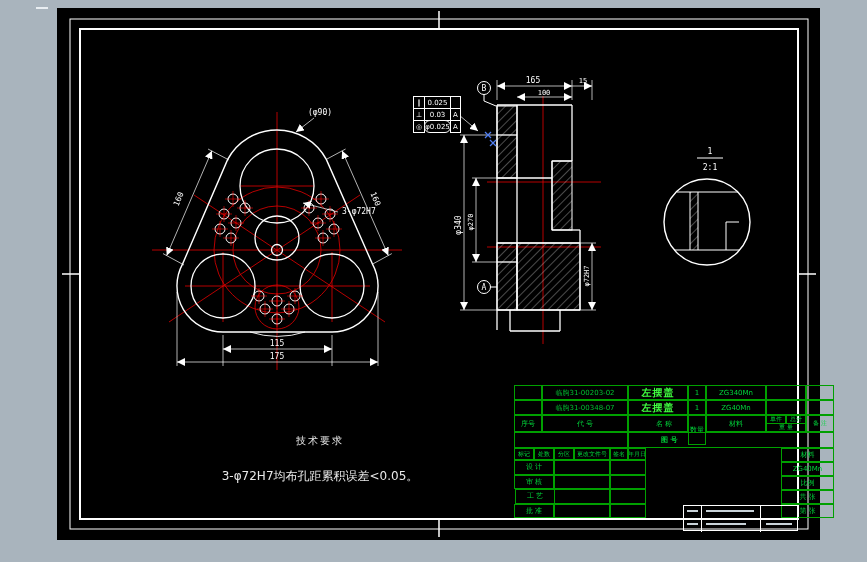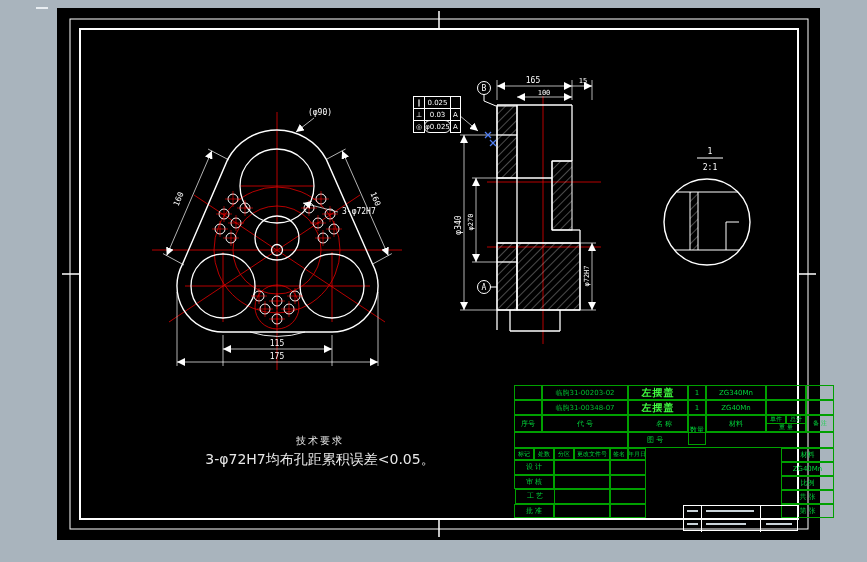--- a/index.html
+++ b/index.html
@@ -8,30 +8,30 @@
   #paper{position:absolute;left:57px;top:8px;width:763px;height:532px;background:#000;}
   svg{position:absolute;left:0;top:0;}
   svg text{fill:#fff;font-family:"DejaVu Sans Mono","Liberation Mono",monospace;font-size:8px;text-anchor:middle;}
   svg text.sm{font-size:7px;}
   
   .tolcell{position:absolute;border:1px solid #fff;box-sizing:border-box;color:#fff;
            font-size:7px;display:flex;align-items:center;justify-content:center;background:#000;white-space:nowrap;}
   
   #techreq{position:absolute;left:205px;top:434px;width:230px;color:#e8e8e8;text-align:center;}
   #techreq .t1{font-size:10px;letter-spacing:2px;}
-  #techreq .t2{font-size:14px;margin-top:3px;white-space:nowrap;}
+  #techreq .t2{font-size:12px;margin-top:20px;white-space:nowrap;}
   
   #titleblock{position:absolute;left:478px;top:385px;width:320px;height:133px;margin-left:36px;}
   .tb{position:absolute;border:1px solid #00a000;box-sizing:border-box;color:#00d53a;
       font-size:7px;display:flex;align-items:center;justify-content:center;white-space:nowrap;overflow:hidden;}
   .tb.code{font-size:7px;color:#00c030;}
   .tb.hl{font-size:10px;font-weight:bold;color:#40ff40;letter-spacing:1px;text-align:right;}
   .tb.tiny{font-size:6px;}
   .tb.big{font-size:16px;font-weight:bold;letter-spacing:7px;color:#35ef4f;}
-  .tb.left{justify-content:flex-start;padding-left:18px;}
+  .tb.left{justify-content:flex-start;padding-left:32px;font-weight:bold;}
   
   #minitable{position:absolute;left:683px;top:505px;width:115px;height:26px;border:1px solid #fff;box-sizing:border-box;}
   .mt{position:absolute;background:#fff;}
   .wtext{position:absolute;background:#c8d2d8;height:2px;}
   .tick{position:absolute;background:#e9eef2;}
 </style>
 </head>
 <body>
 
 <div id="screen">

